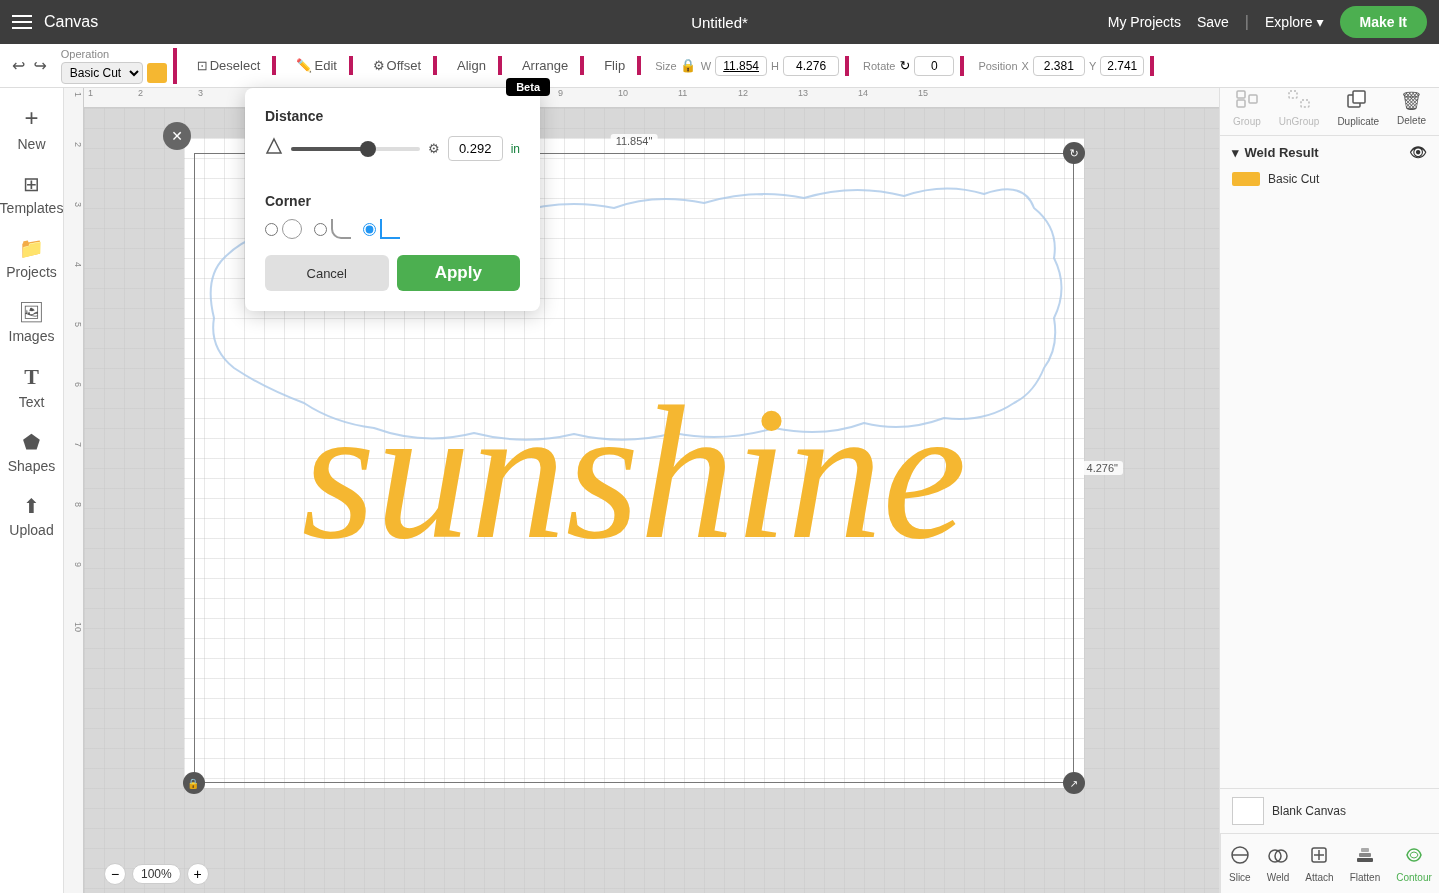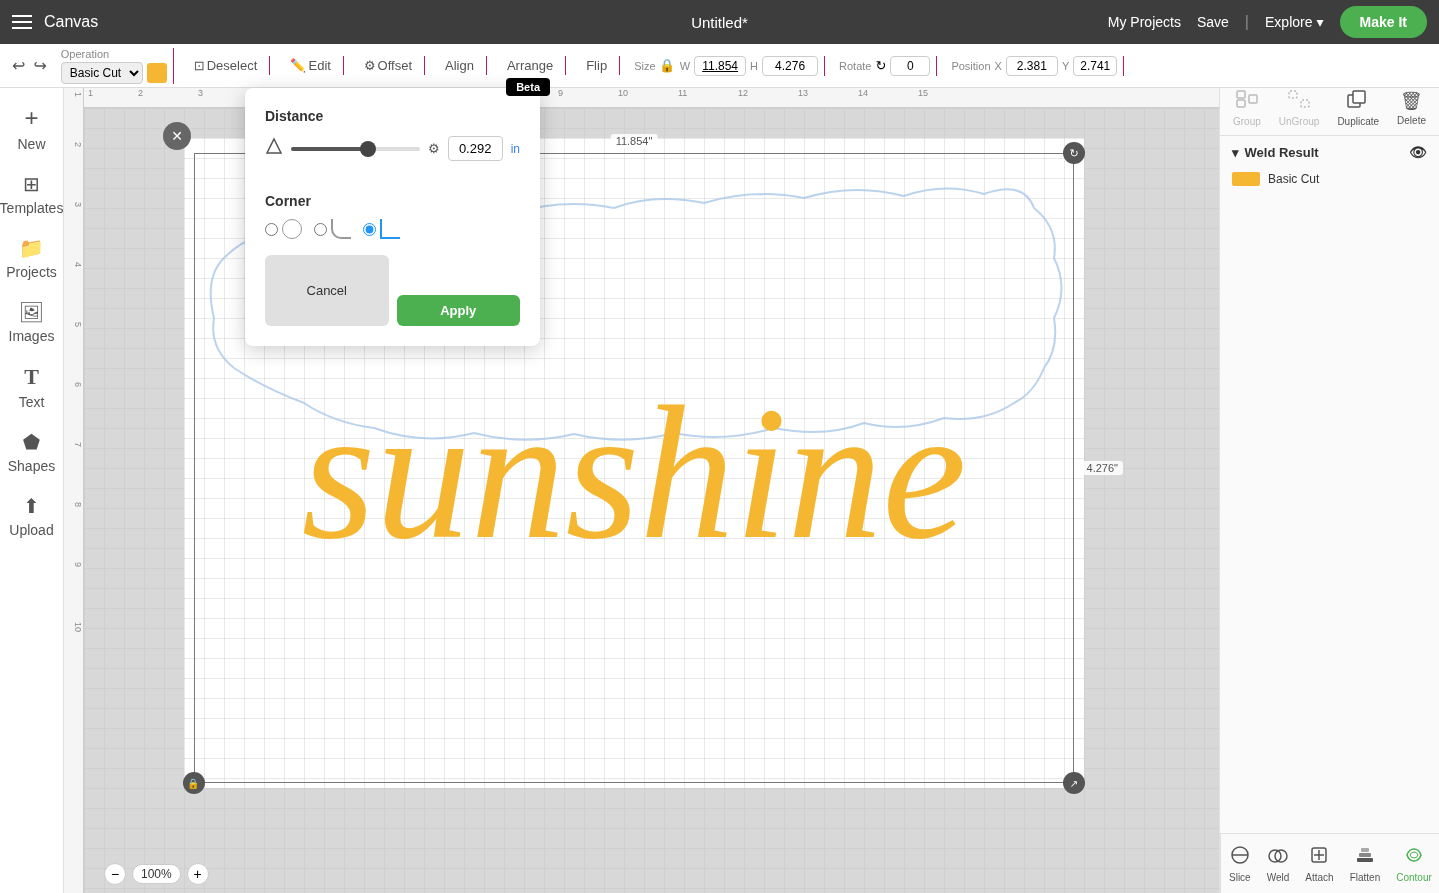--- a/index.html
+++ b/index.html
@@ -22,21 +22,21 @@
     #topbar .explore-btn { background: none; border: none; color: #fff; font-size: 14px; cursor: pointer; display: flex; align-items: center; gap: 4px; }
     #topbar .make-it-btn { background: #4caf50; border: none; color: #fff; font-size: 14px; font-weight: 600; padding: 8px 20px; border-radius: 20px; cursor: pointer; }
 
     
     #toolbar {
       display: flex; align-items: center; height: 44px;
       background: #fff; border-bottom: 1px solid #ddd; padding: 0 12px; gap: 8px;
       position: relative; z-index: 99;
     }
     .toolbar-undo { background: none; border: none; cursor: pointer; font-size: 16px; color: #555; }
-    .toolbar-group { display: flex; align-items: center; gap: 4px; padding: 0 6px; border-right: 1px solid #be185d; }
+    .toolbar-group { display: flex; align-items: center; gap: 4px; padding: 0 6px; border-right: 4px solid #be185d; }
     .toolbar-label { font-size: 11px; color: #888; }
     .toolbar-select { font-size: 12px; border: 1px solid #ccc; border-radius: 4px; padding: 2px 4px; }
     .toolbar-color-box { width: 20px; height: 20px; background: #f5b731; border-radius: 3px; cursor: pointer; }
     .toolbar-btn { background: none; border: none; cursor: pointer; font-size: 13px; color: #555; padding: 2px 6px; display: flex; align-items: center; gap: 2px; }
     .toolbar-input { width: 60px; border: 1px solid #ccc; border-radius: 4px; padding: 2px 4px; font-size: 12px; text-align: center; }
     .toolbar-small-label { font-size: 11px; color: #888; }
 
     
     #left-sidebar {
       position: absolute; left: 0; top: 88px; bottom: 0;
@@ -154,29 +154,29 @@
     .distance-row { display: flex; align-items: center; gap: 8px; margin-bottom: 16px; }
     .distance-icon { font-size: 18px; color: #555; }
     .slider-container { flex: 1; position: relative; }
     .slider { width: 100%; height: 4px; background: #ddd; border-radius: 2px; position: relative; }
     .slider-fill { height: 4px; background: #555; border-radius: 2px; width: 60%; }
     .slider-thumb {
       position: absolute; top: 50%; transform: translate(-50%, -50%);
       left: 60%; width: 16px; height: 16px; background: #444; border-radius: 50%; cursor: pointer;
     }
     .distance-input { width: 55px; border: 1px solid #ccc; border-radius: 4px; padding: 4px 6px; font-size: 13px; text-align: center; }
-    .distance-unit { font-size: 12px; color: #3b82f6; }
+    .distance-unit { font-size: 12px; color: #15803d; }
     .corner-section { margin-bottom: 16px; }
     .corner-label { font-size: 14px; font-weight: 600; color: #333; margin-bottom: 10px; margin-top: 32px; }
     .corner-options { display: flex; align-items: center; gap: 12px; }
     .corner-radio { display: flex; align-items: center; gap: 4px; cursor: pointer; }
     .corner-radio input[type="radio"] { accent-color: #2196F3; }
     .dialog-actions { display: flex; gap: 8px; }
     .cancel-btn { flex: 1; padding: 8px; background: #e0e0e0; border: none; border-radius: 6px; font-size: 13px; cursor: pointer; color: #333; }
-    .apply-btn { flex: 1; padding: 8px; background: #4caf50; border: none; border-radius: 6px; font-size: 13px; cursor: pointer; color: #fff; font-weight: 600; margin-top: 40px; }
+    .apply-btn { flex: 1; padding: 8px; background: #4caf50; border: none; border-radius: 6px; font-size: 17px; cursor: pointer; color: #fff; font-weight: 600; }
 
     
     .zoom-controls {
       position: absolute; bottom: 8px; left: 20px; display: flex; align-items: center; gap: 6px;
     }
     .zoom-btn { background: #fff; border: 1px solid #ccc; border-radius: 50%; width: 22px; height: 22px; cursor: pointer; font-size: 14px; display: flex; align-items: center; justify-content: center; }
     .zoom-level { font-size: 12px; color: #333; background: #fff; padding: 2px 8px; border-radius: 10px; border: 1px solid #ccc; }
   </style>
 </head>
 <body>
@@ -429,20 +429,24 @@
       <span style="margin-left:auto;cursor:pointer;font-size:14px;">👁</span>
     </div>
     <div class="layer-item">
       <div class="layer-thumb"></div>
       <span class="layer-name">Basic Cut</span>
     </div>
   </div>
 
   <div style="flex:1;"></div>
 
+  <div class="blank-canvas-item">
+    <div class="blank-canvas-thumb"></div>
+    <span class="blank-canvas-label">Blank Canvas</span>
+  </div>
 
   <div id="bottom-toolbar" style="position:relative;width:100%;height:60px;background:#fafafa;border-top:1px solid #e0e0e0;display:flex;align-items:center;justify-content:space-around;">
     <button class="bottom-btn">
       <span class="icon">
         <svg width="20" height="20" viewBox="0 0 20 20" fill="none">
           <circle cx="10" cy="10" r="8" stroke="#555" stroke-width="1.5"></circle>
           <line x1="2" y1="10" x2="18" y2="10" stroke="#555" stroke-width="1.5"></line>
         </svg>
       </span>
       <span>Slice</span>

